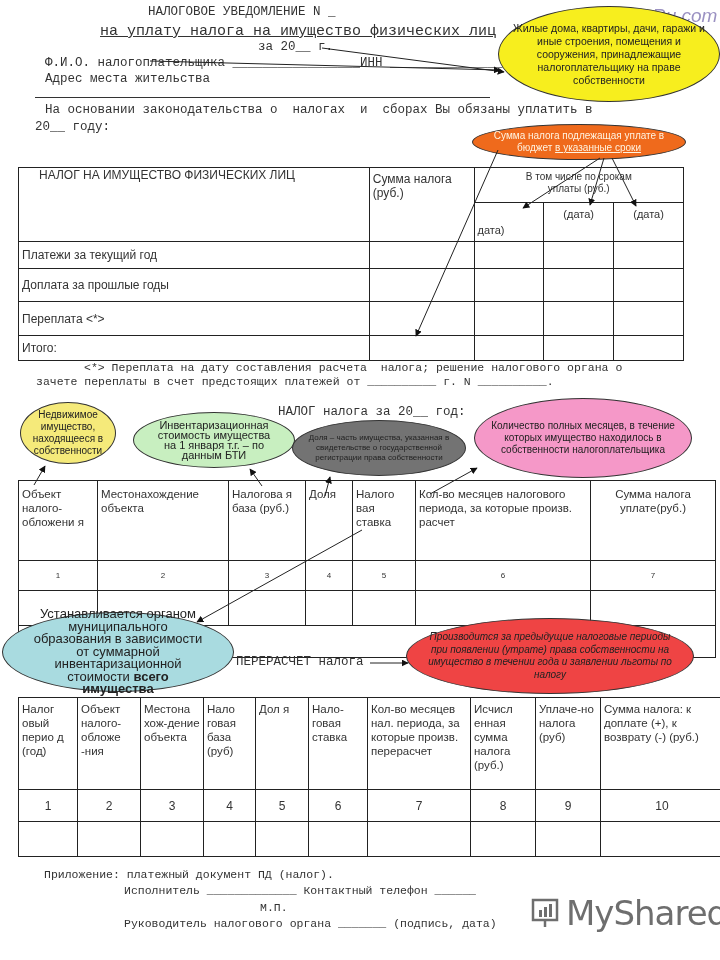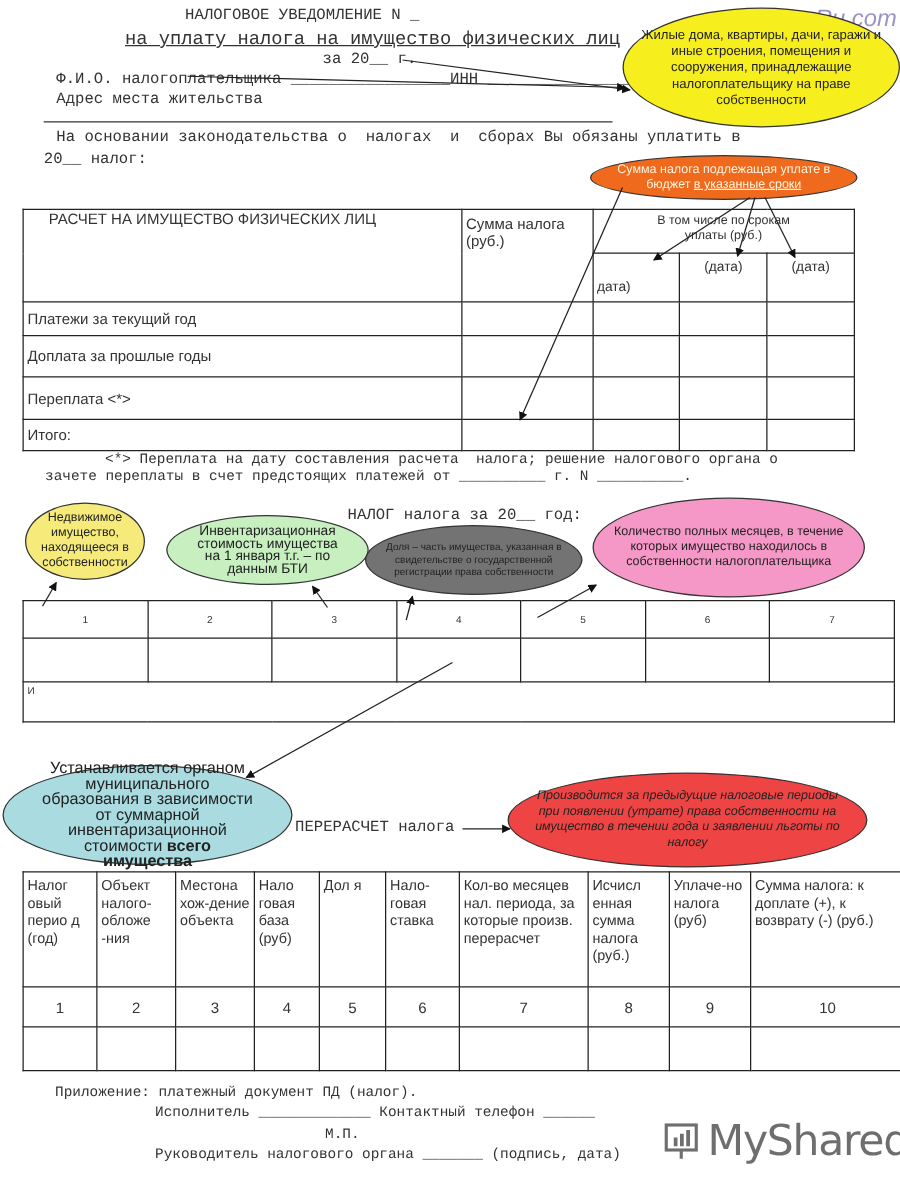--- a/index.html
+++ b/index.html
@@ -15,36 +15,36 @@
 </head>
 <body>
 
 <div class="mono" style="left:148px;top:5px;">НАЛОГОВОЕ УВЕДОМЛЕНИЕ N _</div>
 <div class="mono" style="left:100px;top:23px;font-size:15px;text-decoration:underline;">на уплату налога на имущество физических лиц</div>
 <div class="mono" style="left:258px;top:40px;">за 20__ г.</div>
 <div class="mono" style="left:45px;top:56px;">Ф.И.О. налогоплательщика _________________ИНН _______________</div>
 <div class="mono" style="left:45px;top:72px;">Адрес места жительства</div>
 <div class="abs" style="left:35px;top:97px;width:455px;border-top:1px solid #333;"></div>
 <div class="mono" style="left:45px;top:103px;">На основании законодательства о  налогах  и  сборах Вы обязаны уплатить в</div>
-<div class="mono" style="left:35px;top:120px;">20__ налог:</div>
+<div class="mono" style="left:35px;top:120px;">20__ году:</div>
 
 <div class="abs" style="left:622px;top:5px;font-size:19px;font-style:italic;color:#8a7fb8;opacity:0.85;">TaxRu.com</div>
 
 <div class="ell" style="left:498px;top:6px;width:222px;height:96px;background:#f7ee1e;font-size:10.5px;line-height:13px;padding:0 10px;">
   <span>Жилые дома, квартиры, дачи, гаражи и иные строения, помещения и сооружения, принадлежащие налогоплательщику на праве собственности</span>
 </div>
 
 <div class="ell" style="left:472px;top:124px;width:214px;height:36px;background:#ef6a1c;color:#fff3e0;font-size:10px;line-height:12px;padding:0 20px;">
   <span><span>Сумма налога подлежащая уплате в бюджет </span><span style="text-decoration:underline;">в указанные сроки</span></span>
 </div>
 
 <table style="left:18px;top:167px;width:666px;">
   <tbody>
       <tr style="height:35px;">
-    <td rowspan="2" style="width:336px;padding-left:20px;font-size:12px;">РАСЧЕТ НА ИМУЩЕСТВО ФИЗИЧЕСКИХ ЛИЦ</td>
+    <td rowspan="2" style="width:336px;padding-left:20px;font-size:12px;">НАЛОГ НА ИМУЩЕСТВО ФИЗИЧЕСКИХ ЛИЦ</td>
     <td rowspan="2" style="width:100px;padding-top:4px;font-size:12px;">Сумма налога (руб.)</td>
     <td colspan="3" class="ctr" style="font-size:10px;line-height:12px;padding:3px 40px 0;">В том числе по срокам уплаты (руб.)</td>
   </tr>
   <tr style="height:39px;">
     <td style="width:64px;vertical-align:bottom;padding-bottom:4px;font-size:11px;">дата)</td>
     <td class="ctr" style="width:64px;padding-top:4px;font-size:11px;">(дата)</td>
     <td class="ctr" style="width:64px;padding-top:4px;font-size:11px;">(дата)</td>
   </tr>
   <tr style="height:27px;">
     <td style="vertical-align:middle;font-size:12px;">Платежи за текущий год</td>
@@ -90,20 +90,29 @@
 </div>
 <div class="ell" style="left:292px;top:420px;width:174px;height:56px;background:#737373;font-size:8px;line-height:10px;padding:0 12px;">
   <span>Доля – часть имущества, указанная в свидетельстве о государственной регистрации права собственности</span>
 </div>
 <div class="ell" style="left:474px;top:398px;width:218px;height:80px;background:#f598c8;font-size:10px;line-height:12px;padding:0 6px;">
   <span>Количество полных месяцев, в течение которых имущество находилось в собственности налогоплательщика</span>
 </div>
 
 <table style="left:18px;top:480px;width:698px;">
   <tbody>
+      <tr style="height:80px;">
+    <td style="width:72px;padding-top:6px;">Объект налого-обложени я</td>
+    <td style="width:124px;padding-top:6px;">Местонахождение объекта</td>
+    <td style="width:70px;padding-top:6px;">Налогова я база (руб.)</td>
+    <td style="width:40px;padding-top:6px;">Доля</td>
+    <td style="width:56px;padding-top:6px;">Налого вая ставка</td>
+    <td style="width:168px;padding-top:6px;">Кол-во месяцев налогового периода, за которые произв. расчет</td>
+    <td class="ctr" style="padding-top:6px;">Сумма налога уплате(руб.)</td>
+  </tr>
   <tr style="height:30px;">
     <td class="ctr" style="vertical-align:middle;font-size:8px;">1</td>
     <td class="ctr" style="vertical-align:middle;font-size:8px;">2</td>
     <td class="ctr" style="vertical-align:middle;font-size:8px;">3</td>
     <td class="ctr" style="vertical-align:middle;font-size:8px;">4</td>
     <td class="ctr" style="vertical-align:middle;font-size:8px;">5</td>
     <td class="ctr" style="vertical-align:middle;font-size:8px;">6</td>
     <td class="ctr" style="vertical-align:middle;font-size:8px;">7</td>
   </tr>
   <tr style="height:35px;">

